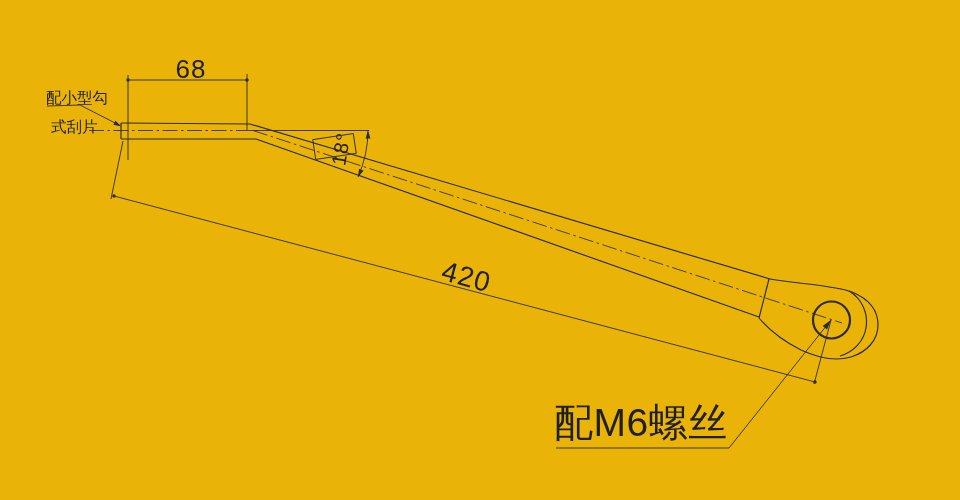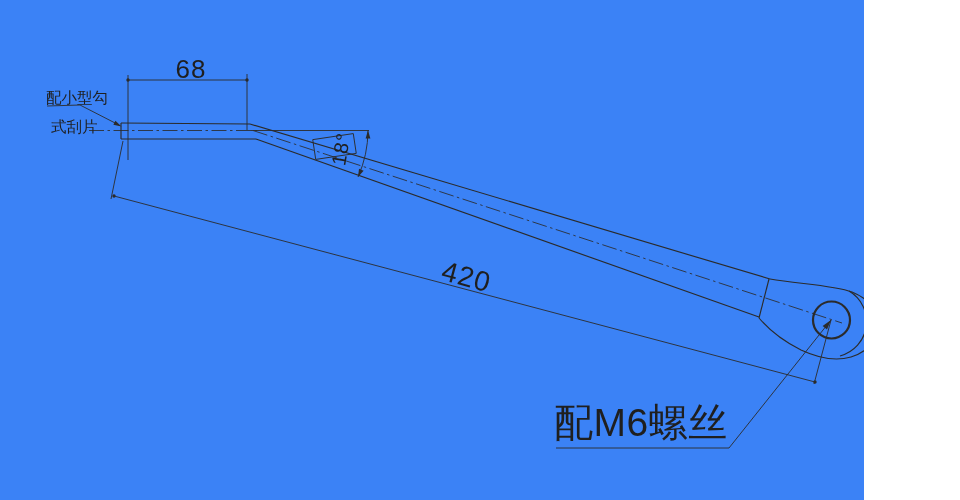--- a/index.html
+++ b/index.html
@@ -1,16 +1,16 @@
 <!DOCTYPE html>
 <html><head>
 <meta charset="utf-8">
 <style>
   html,body{margin:0;padding:0;background:#ffffff;}
-  #stage{position:relative;width:864px;height:500px;background:#3b82f6;overflow:hidden;}
+  #stage{position:relative;width:960px;height:500px;background:#eab308;overflow:hidden;}
   svg{display:block;}
   .part{stroke:#2b2b2b;stroke-width:1.15;fill:none;}
   .thick{stroke:#2b2b2b;stroke-width:2.2;fill:none;}
   .dim{stroke:#2b2b2b;stroke-width:0.9;fill:none;}
   .cl{stroke:#2b2b2b;stroke-width:0.85;fill:none;stroke-dasharray:15 3.5 2.5 3.5;}
   .arrow{fill:#2b2b2b;stroke:none;}
   .dot{fill:#2b2b2b;stroke:none;}
   text{fill:#1f1f1f;font-family:"Liberation Sans","DejaVu Sans",sans-serif;font-weight:400;}
   .num{letter-spacing:1px;}
   .cjk-s{font-size:15.5px;}

